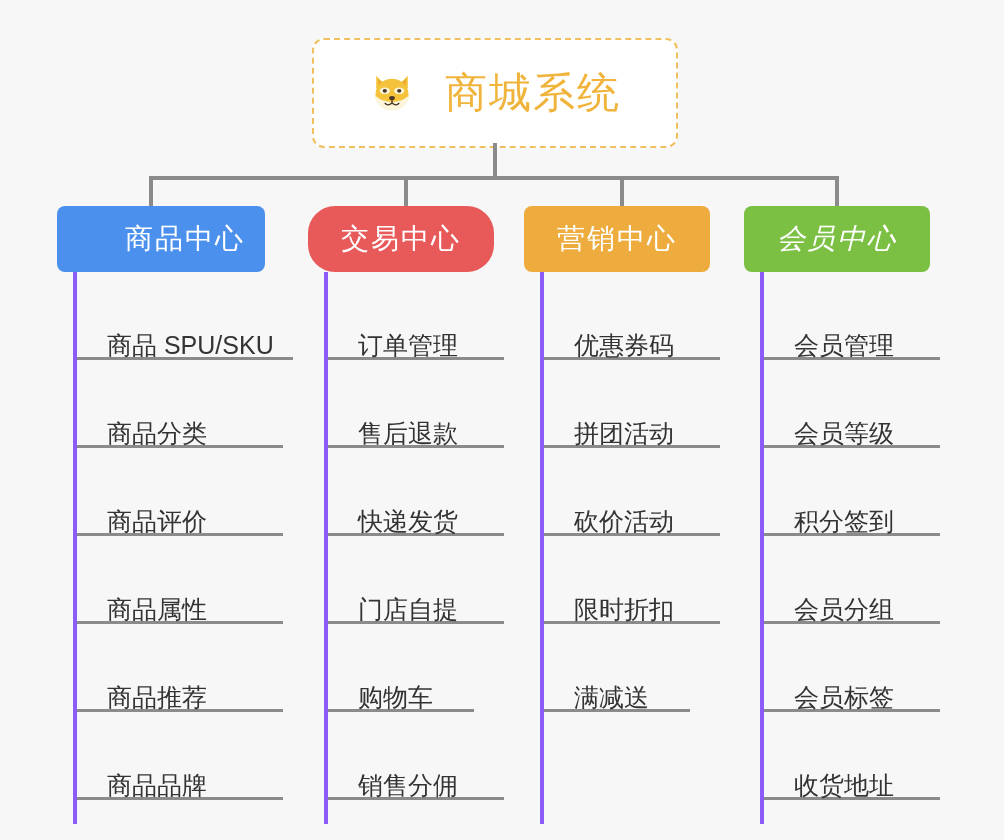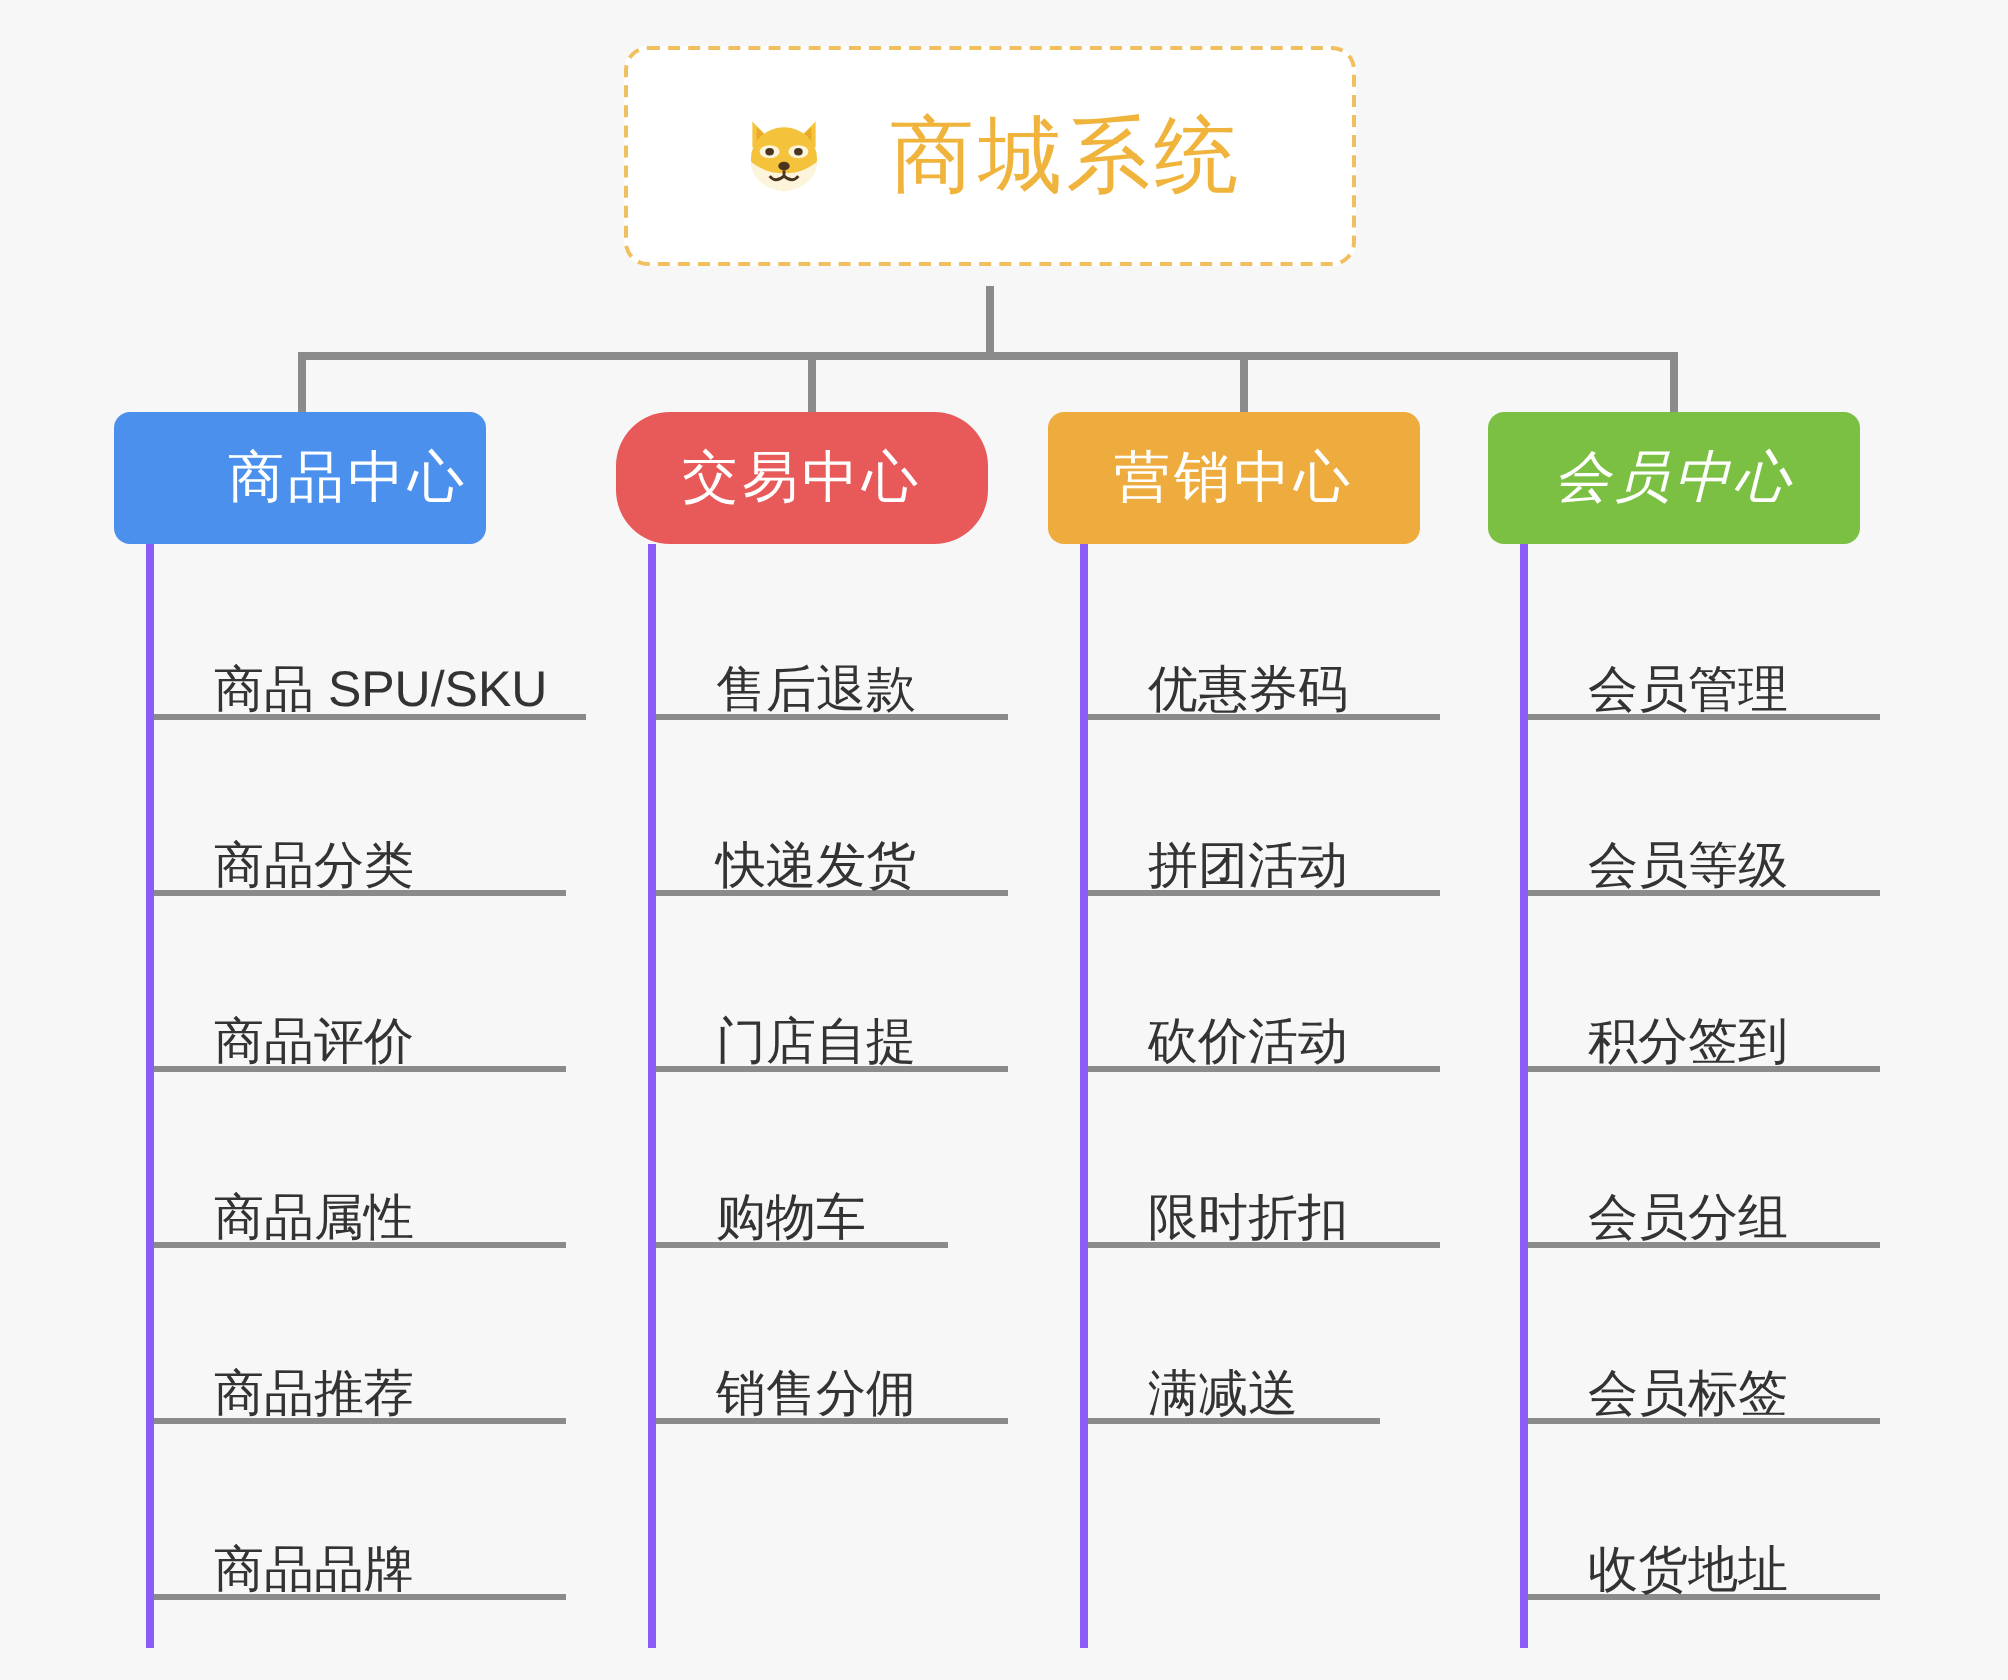--- a/index.html
+++ b/index.html
@@ -16,21 +16,21 @@
   #mindmap {
     position: relative;
     width: 1004px;
     height: 840px;
   }
 
   
   .root-node {
     position: absolute;
     left: 312px;
-    top: 23px;
+    top: 38px;
     width: 366px;
     height: 110px;
     box-sizing: border-box;
     background: #ffffff;
     border: 2px dashed #f0c060;
     border-radius: 12px;
     display: flex;
     align-items: center;
     justify-content: center;
     gap: 30px;
@@ -88,21 +88,21 @@
     justify-content: center;
     color: #ffffff;
     font-size: 28px;
     letter-spacing: 2px;
     box-sizing: border-box;
   }
   .branch-1 { left: 57px;  }
   .branch-2 { left: 308px; }
   .branch-3 { left: 524px; }
   .branch-4 { left: 744px; }
-  .branch-1 .branch-head { width: 186px; background: #4a90ec; padding-left: 48px; }
+  .branch-1 .branch-head { width: 208px; background: #4a90ec; padding-left: 48px; }
   .branch-2 .branch-head { width: 186px; background: #e8595a; border-radius: 27px; }
   .branch-3 .branch-head { width: 186px; background: #eeab3e; }
   .branch-4 .branch-head { width: 186px; background: #7bc043; font-style: italic; }
 
   
   .leaf-list {
     position: relative;
     margin-left: 16px;
     padding-left: 0;
     border-left: 4px solid #8b5cf6;
@@ -196,20 +196,23 @@
         </div>
     </div>
   </div>
 
   <div class="branch branch-2">
     <div class="branch-head">
       <span>交易中心</span>
     </div>
     <div class="leaf-list">
       <div class="leaf-item">
+          <span class="leaf-label">订单管理</span>
+        </div>
+      <div class="leaf-item">
           <span class="leaf-label">售后退款</span>
         </div>
       <div class="leaf-item">
           <span class="leaf-label">快递发货</span>
         </div>
       <div class="leaf-item">
           <span class="leaf-label">门店自提</span>
         </div>
       <div class="leaf-item narrow">
           <span class="leaf-label">购物车</span>

